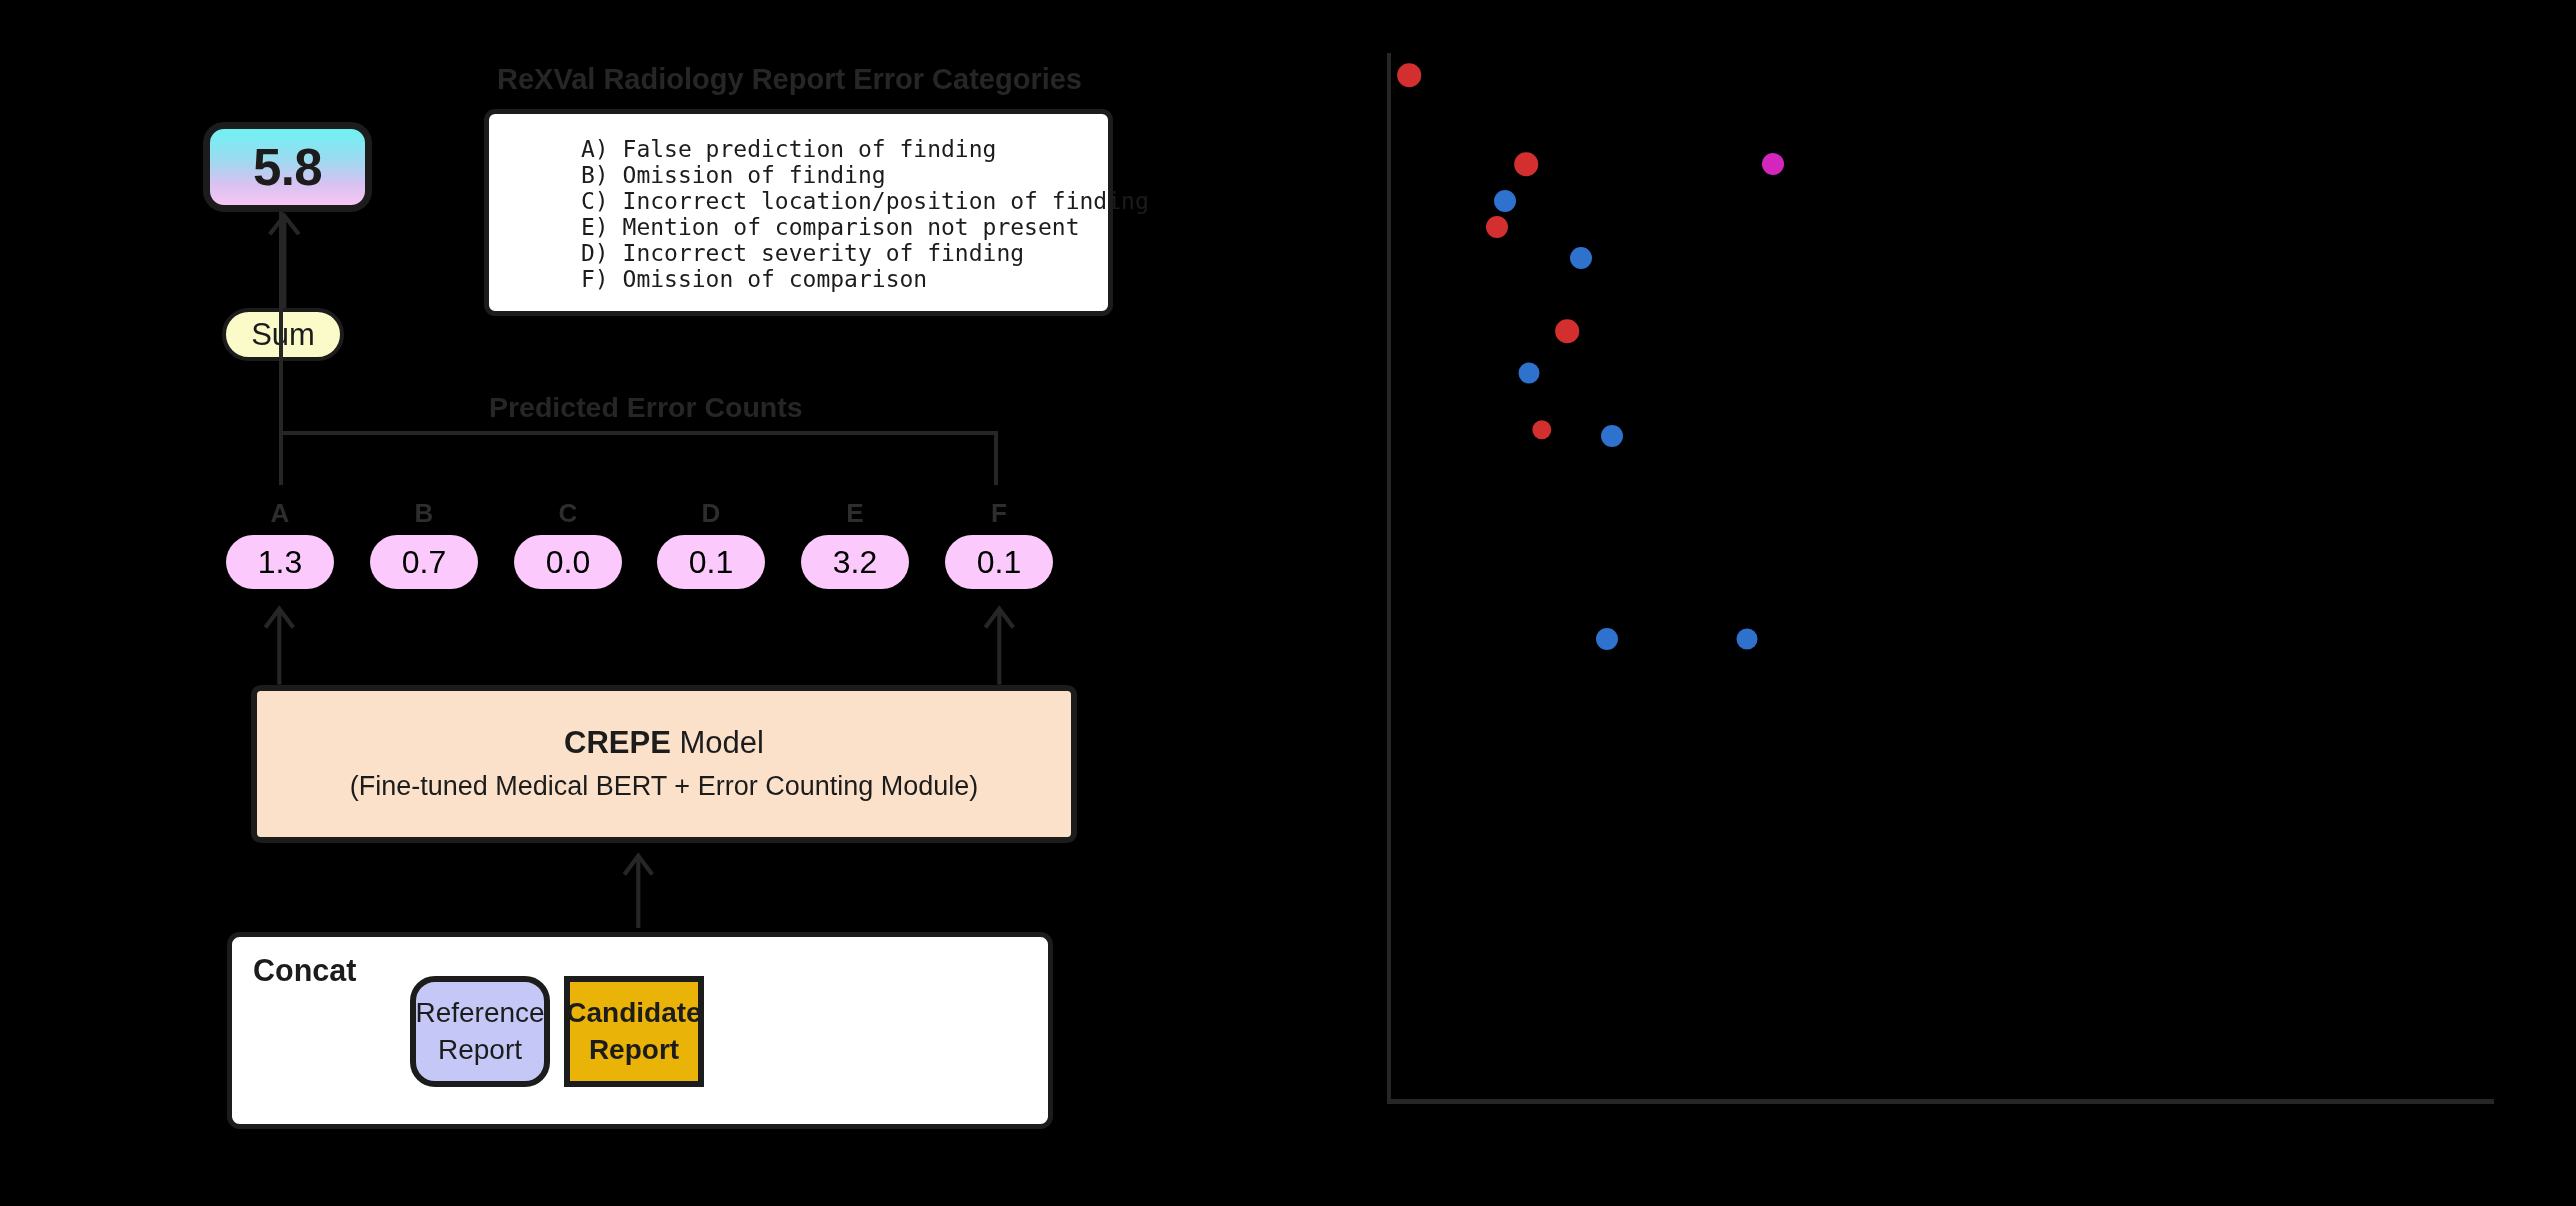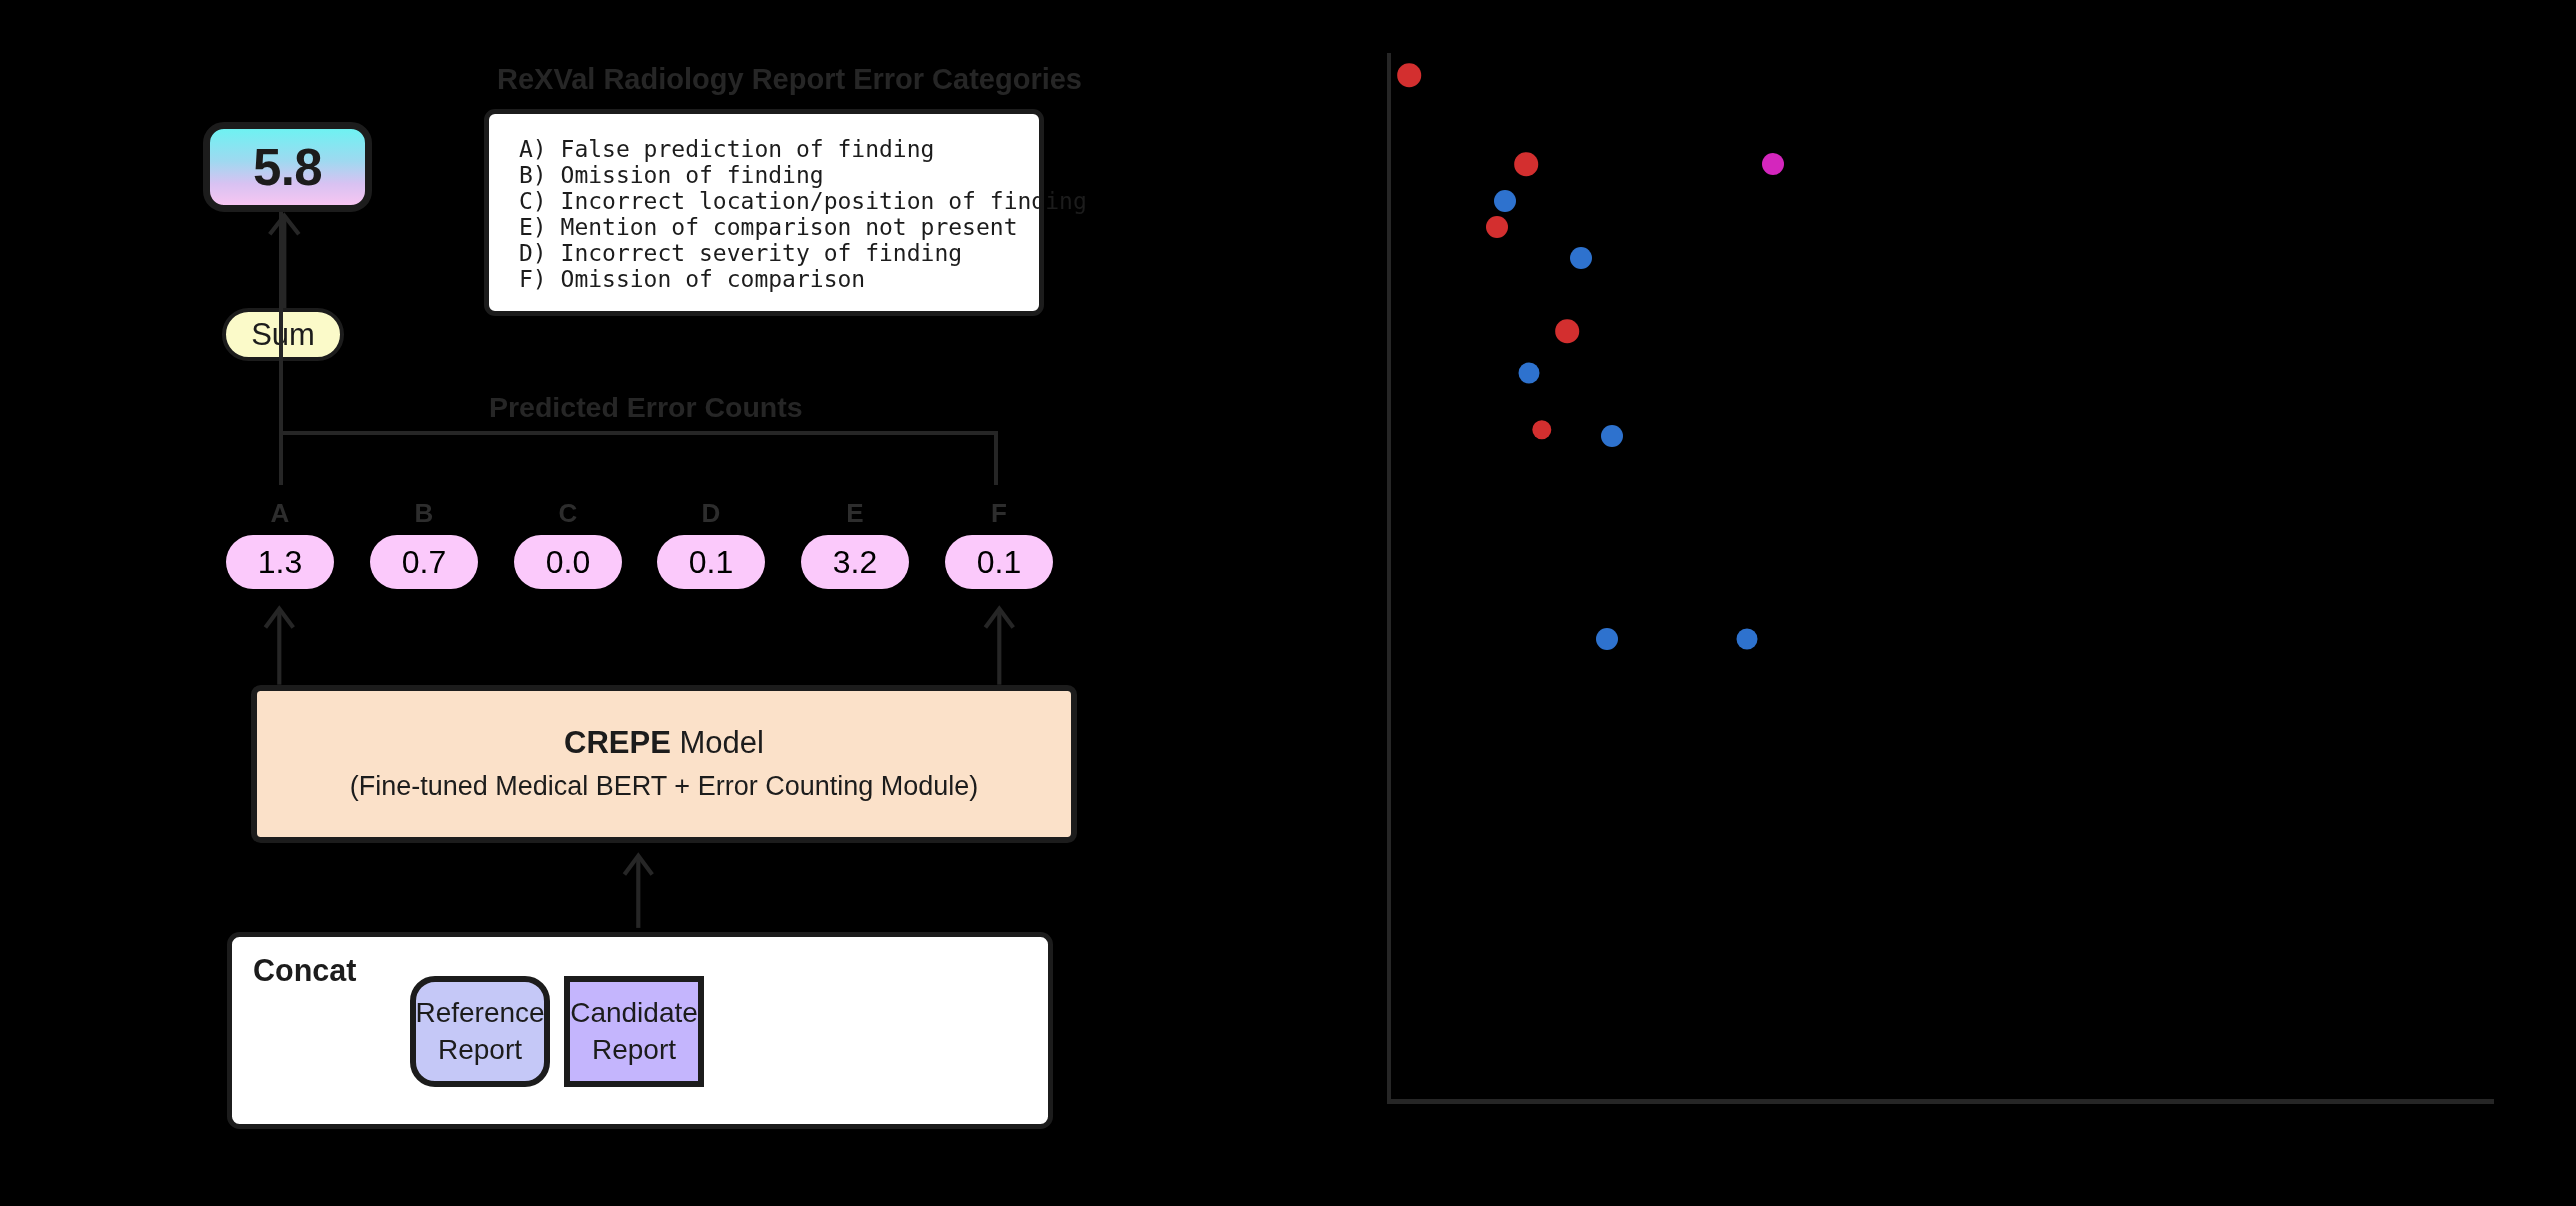--- a/index.html
+++ b/index.html
@@ -65,25 +65,25 @@
     white-space: nowrap;
     line-height: 1;
   }
   #rexval-title { left: 497px; top: 65px; font-size: 29px; }
   #rexval-title .reg { font-weight: bold; }
   #pec-title { left: 489px; top: 393px; font-size: 28.5px; }
 
   
   #error-card {
     left: 484px; top: 109px;
-    width: 560px; height: 207px;
+    width: 629px; height: 207px;
     background: #FFFFFF;
     border: 5.6px solid #1c1c1c;
     border-radius: 11px;
-    padding: 22px 0 0 30px;
+    padding: 22px 0 0 92px;
   }
   #error-card .item {
     font-family: "DejaVu Sans Mono", monospace;
     font-size: 23px;
     color: #1c1c1c;
     line-height: 26px;
     white-space: nowrap;
   }
 
   
@@ -151,21 +151,21 @@
     width: 140px; height: 111px;
     border: 6.2px solid #1c1c1c;
     box-sizing: border-box;
     display: flex; align-items: center; justify-content: center;
     text-align: center;
     font-size: 28px;
     line-height: 1.32;
     color: #1c1c1c;
   }
   #ref-chip { left: 178px; top: 39px; background: #C5C8F7; border-radius: 25px; }
-  #cand-chip { left: 332px; top: 39px; background: #c4b5fd; }
+  #cand-chip { left: 332px; top: 39px; background: #eab308; font-weight: bold; }
 
   
   .arrow-svg { position: absolute; overflow: visible; }
 
   
   #scatter {
     left: 1381px; top: 42px;
     width: 1124px; height: 1072px;
   }
   #scatter .axis-y {

